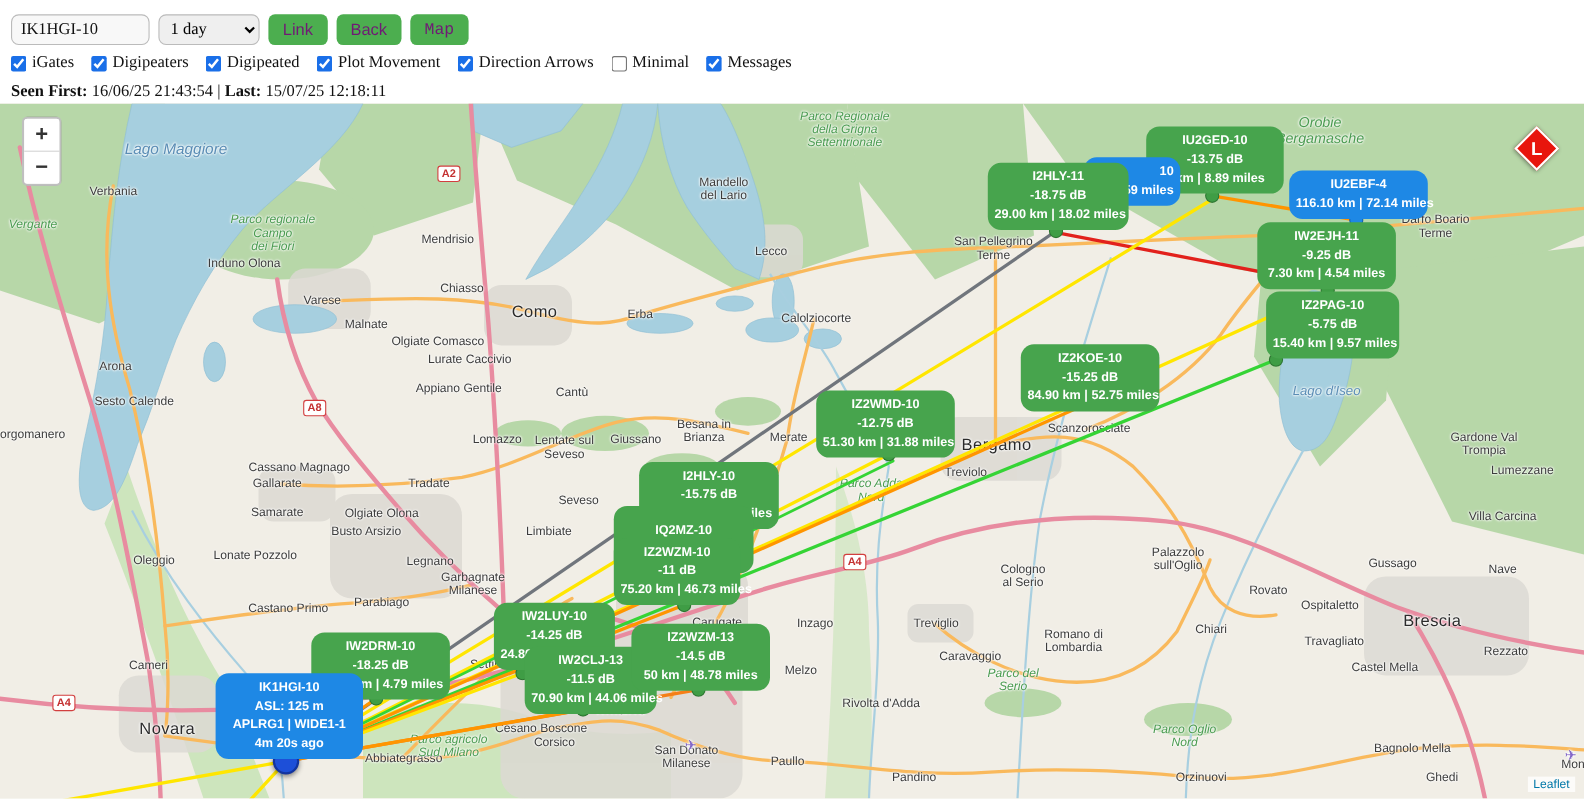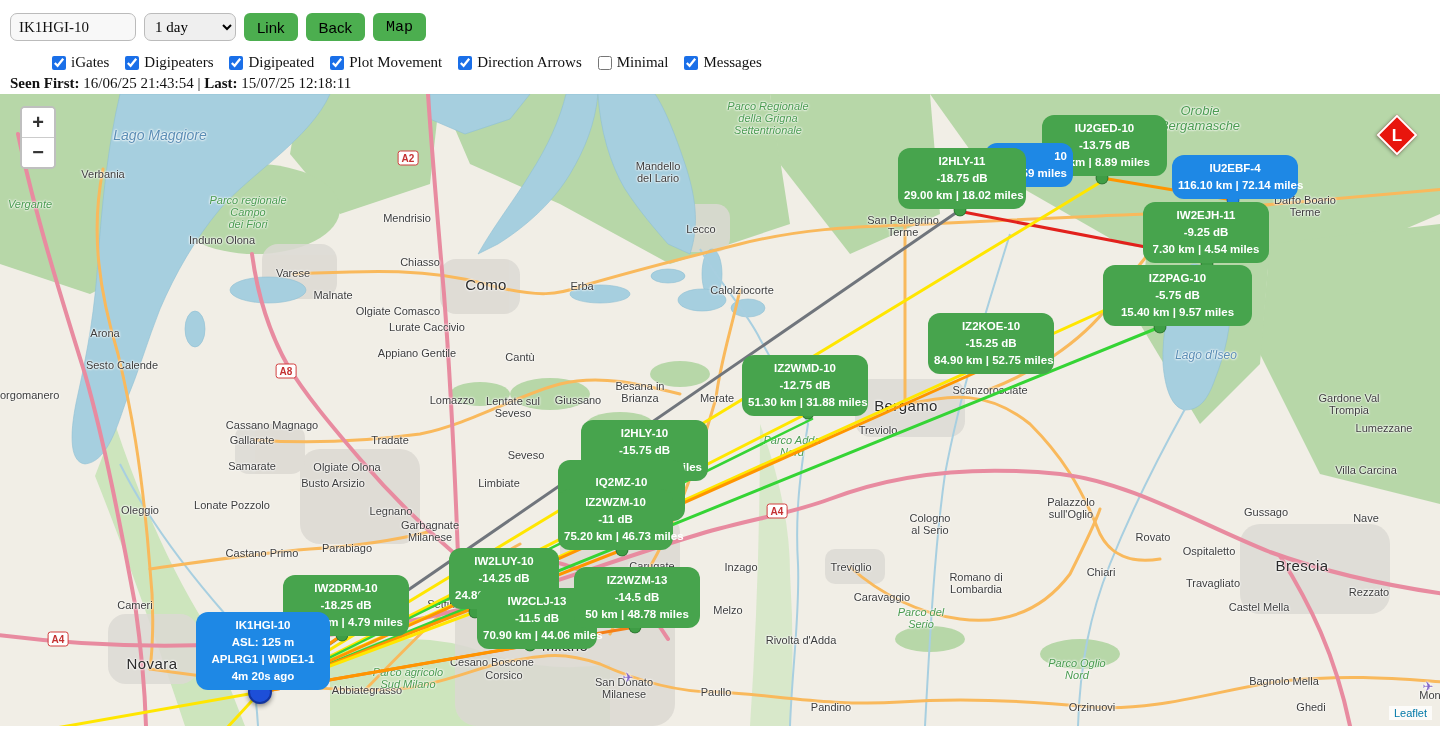--- a/index.html
+++ b/index.html
@@ -3,24 +3,24 @@
 <meta charset="utf-8">
 <style>
   html,body{margin:0;padding:0;width:1440px;height:734px;overflow:hidden;background:#fff;
     font-family:"Liberation Serif",serif;}
   
   #topbar{padding:10px 0 0 10px;display:flex;align-items:center;gap:8px;height:34px;}
   #callsign-input{width:108px;height:26px;border:1px solid #bbb;border-radius:7px;background:#f8f8f8;
     padding:0 8px;font:15px "Liberation Serif",serif;color:#111;}
   #range-select{height:28px;border:1px solid #bbb;border-radius:7px;background:#efefef;
     font:15px "Liberation Serif",serif;padding:0 6px;min-width:92px;}
-  .tbtn{height:28px;border:none;border-radius:6px;color:#000000;font:15px "Liberation Sans",sans-serif;
+  .tbtn{height:28px;border:none;border-radius:6px;color:#701a75;font:15px "Liberation Sans",sans-serif;
     padding:0 13px;cursor:pointer;}
-  #filterbar{padding:5px 0 0 10px;display:flex;align-items:flex-end;gap:16px;height:22px;
-    font-size:15px;color:#111;margin-left:42px;}
+  #filterbar{padding:5px 0 0 10px;display:flex;align-items:flex-start;gap:16px;height:22px;
+    font-size:15px;color:#111;}
   .chk{display:flex;align-items:center;gap:5px;cursor:pointer;}
   .chk input{width:14px;height:14px;accent-color:#1a6fe8;margin:0;}
   #seenbar{padding:4px 0 0 10px;font-size:15px;color:#111;height:20px;}
   #seenbar b{font-weight:700;}
   
   #map{position:absolute;left:0;top:94px;width:1440px;height:632px;overflow:hidden;background:#f1eee6;}
   #basemap{position:absolute;left:0;top:0;z-index:1;}
   .place{position:absolute;z-index:2;font:11px "Liberation Sans",sans-serif;color:#3c3c3c;
     text-shadow:0 0 2px #fff,0 0 2px #fff,0 0 3px #fff;white-space:pre-line;text-align:center;
     transform:translate(-50%,-50%);pointer-events:none;}
@@ -370,21 +370,21 @@
       </div>
       <div class="stn blue" style="left: 1172px; top: 61px; width: 126px; z-index: 5; min-height: 44px;">
         <span class="ln">IU2EBF-4</span>
         <span class="ln">116.10 km | 72.14 miles</span>
       </div>
       <div class="stn green" style="left: 1143px; top: 108px; width: 126px; z-index: 5; min-height: 61px;">
         <span class="ln">IW2EJH-11</span>
         <span class="ln">-9.25 dB</span>
         <span class="ln">7.30 km | 4.54 miles</span>
       </div>
-      <div class="stn green" style="left: 1103px; top: 171px; width: 149px; z-index: 5; min-height: 61px;">
+      <div class="stn green" style="left: 1151px; top: 171px; width: 121px; z-index: 5; min-height: 61px;">
         <span class="ln">IZ2PAG-10</span>
         <span class="ln">-5.75 dB</span>
         <span class="ln">15.40 km | 9.57 miles</span>
       </div>
       <div class="stn green" style="left: 928px; top: 219px; width: 126px; z-index: 5; min-height: 61px;">
         <span class="ln">IZ2KOE-10</span>
         <span class="ln">-15.25 dB</span>
         <span class="ln">84.90 km | 52.75 miles</span>
       </div>
       <div class="stn green" style="left: 742px; top: 261px; width: 126px; z-index: 5; min-height: 61px;">

